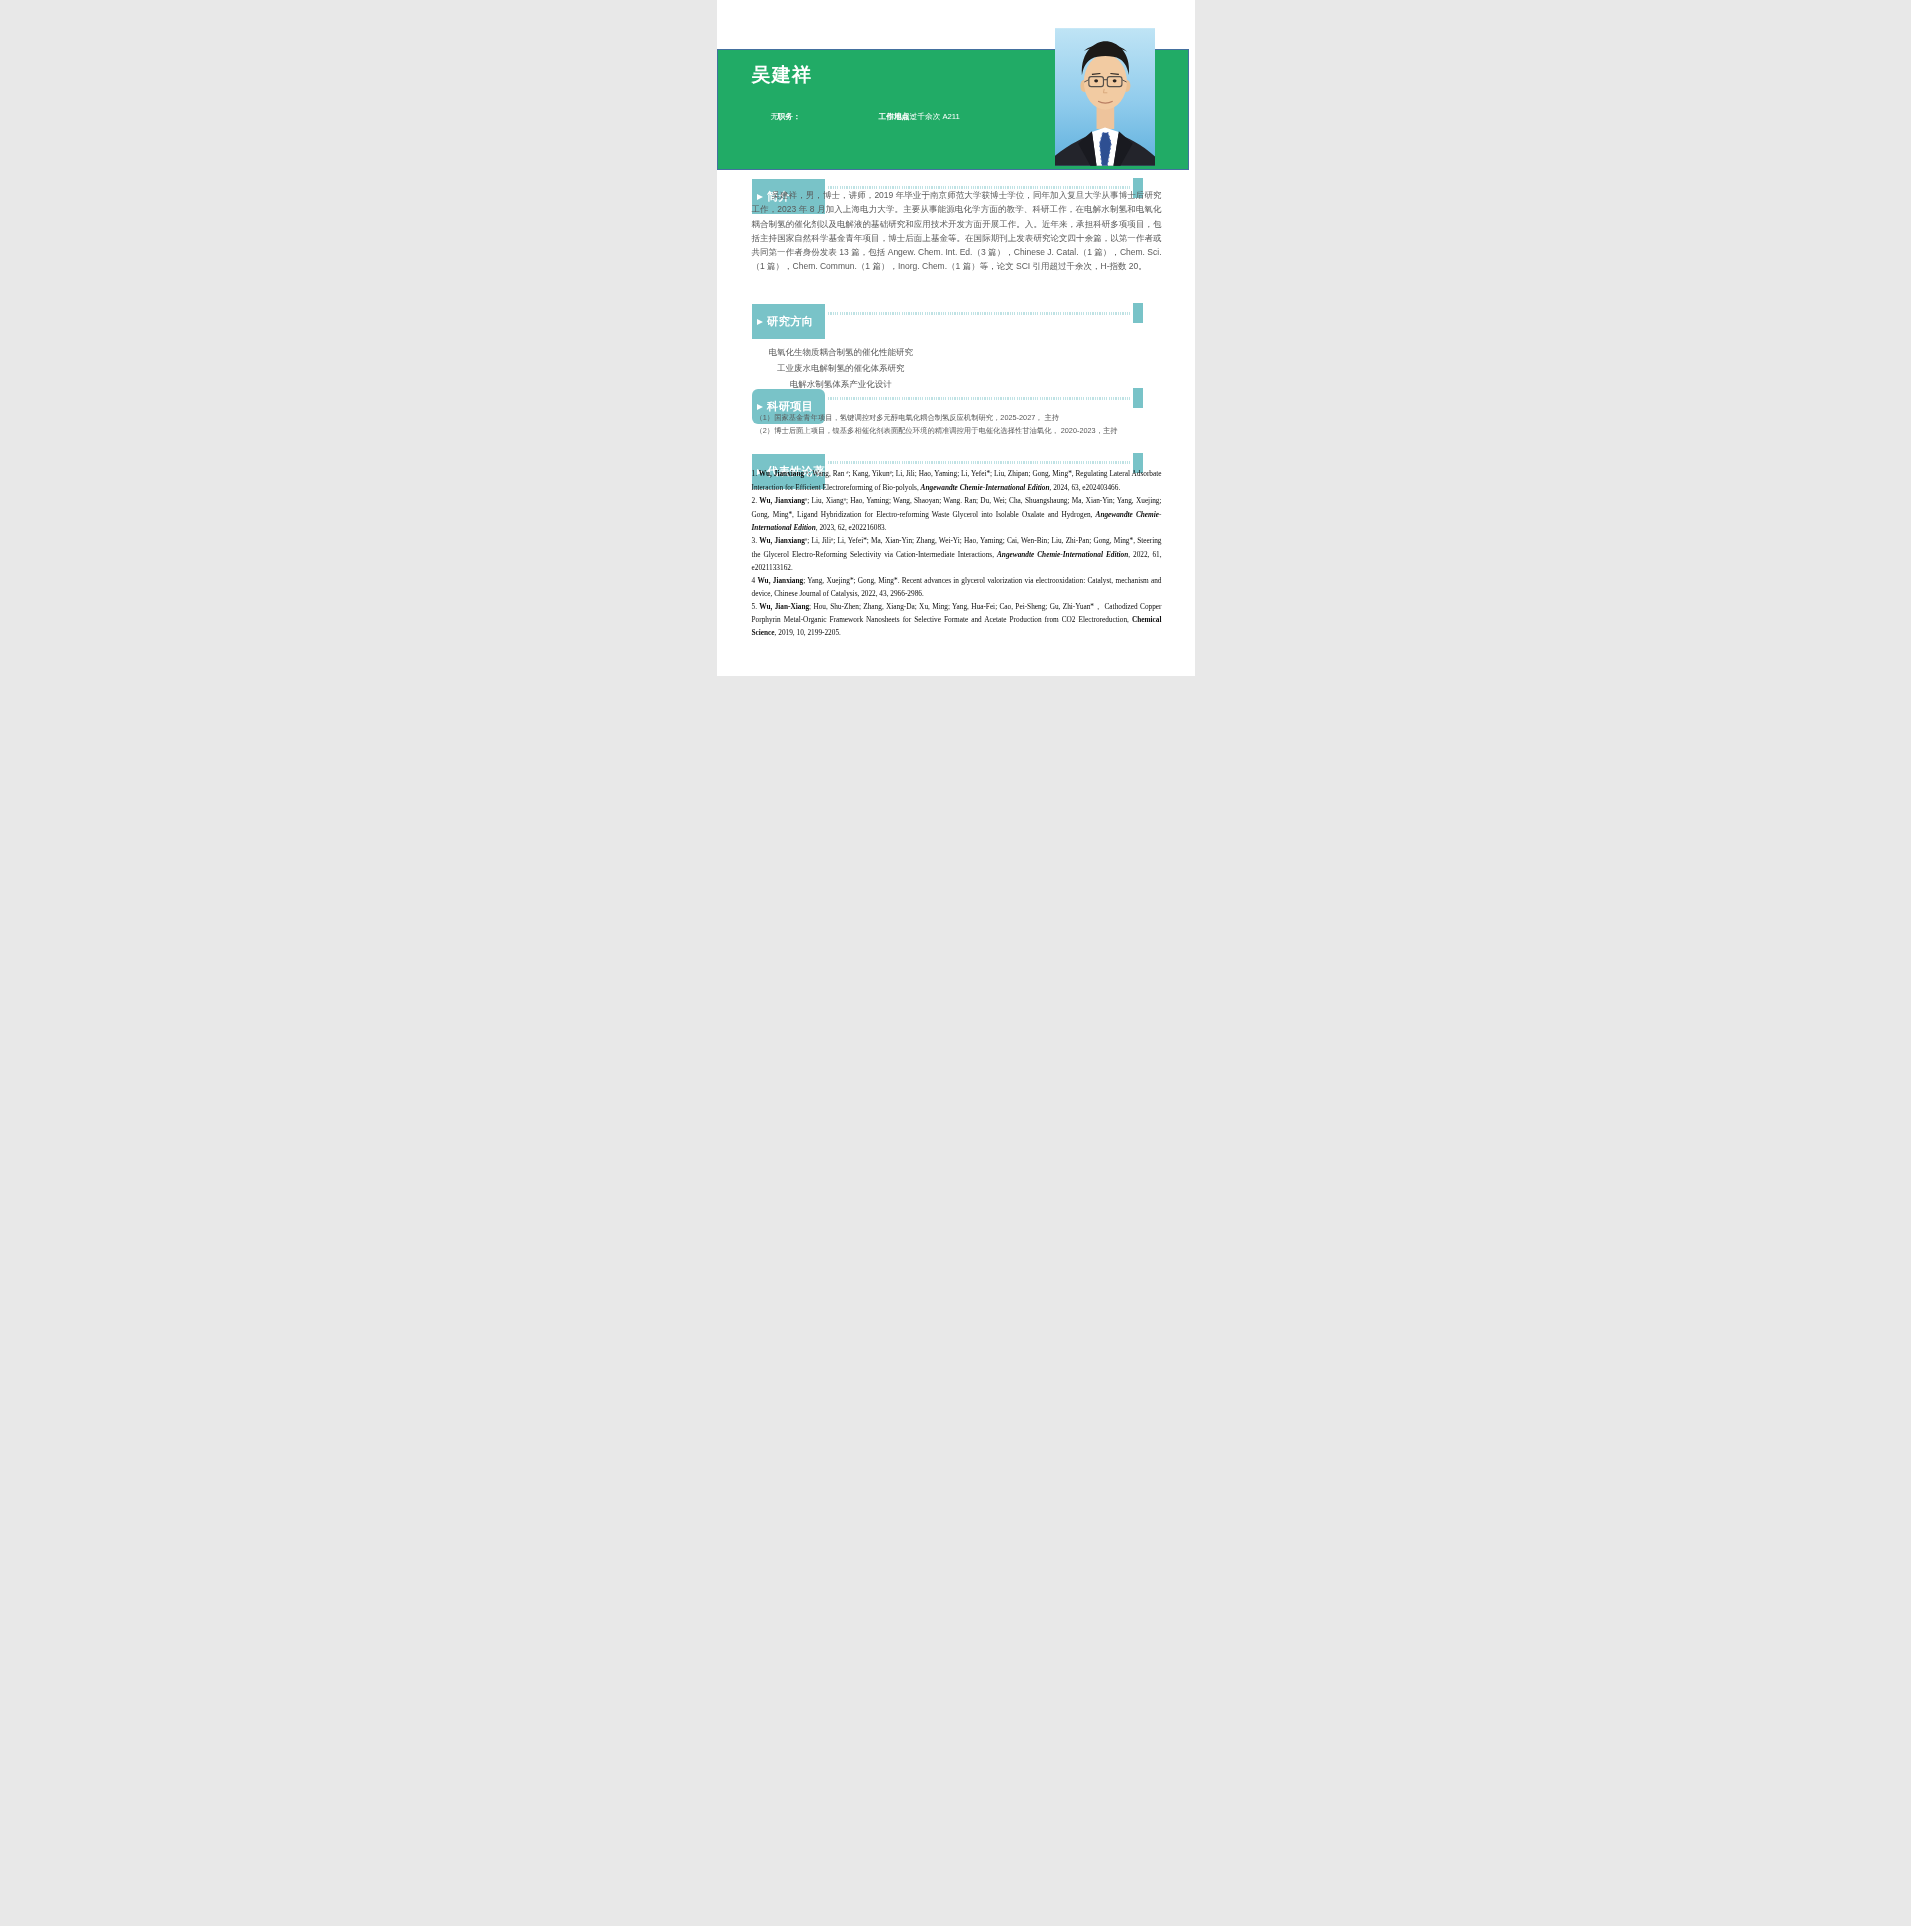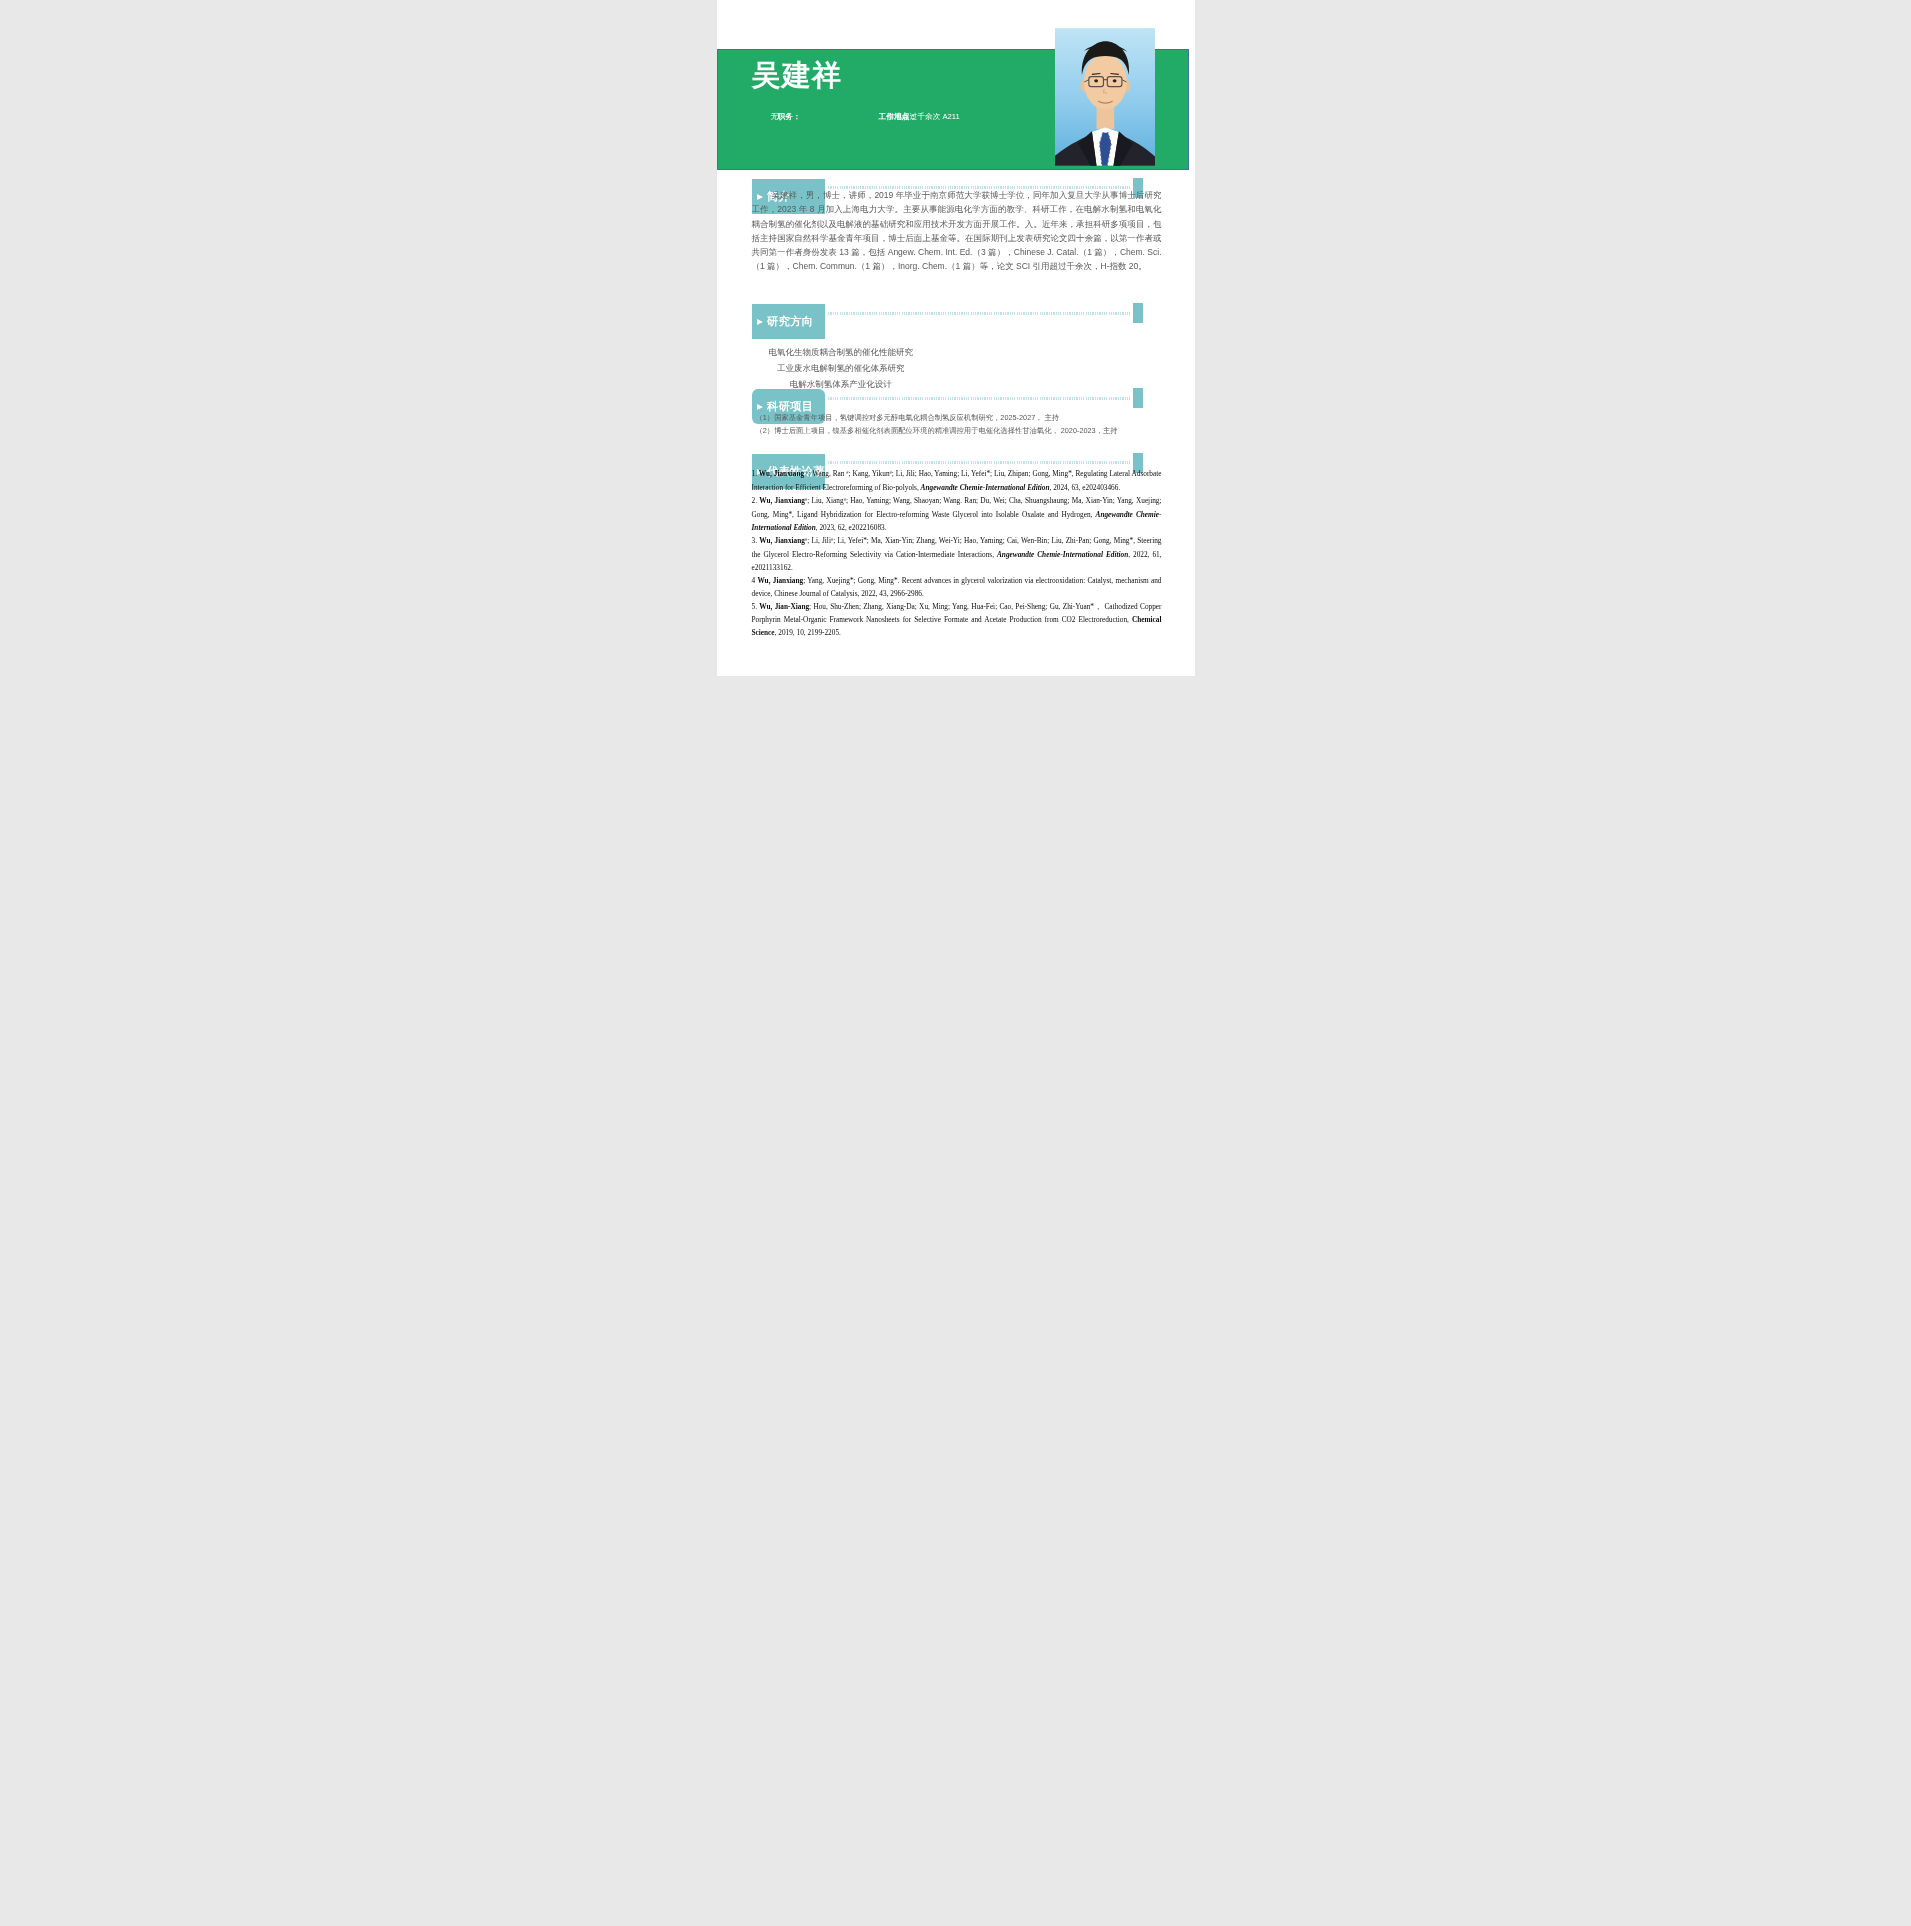--- a/index.html
+++ b/index.html
@@ -8,21 +8,21 @@
     margin:0 auto;overflow:hidden;
     font-family:"Liberation Sans",sans-serif;
   }
   
   .band{
     position:absolute;left:0.8px;top:49px;width:472px;height:121px;
     background:#21ab66;border:0.8px solid #44709f;box-sizing:border-box;
   }
   .name{
     position:absolute;left:35px;top:63px;
-    font-size:29px;font-weight:800;color:#ffffff;line-height:24px;letter-spacing:1.2px;
+    font-size:19px;font-weight:800;color:#ffffff;line-height:24px;letter-spacing:1.2px;
   }
   .hcell{position:absolute;color:#ffffff;font-size:7.7px;line-height:10px;white-space:nowrap;}
   .hlabel{font-weight:700;padding-left:32px;}
   .row1{top:112px;}　.row2{top:128px;}
   .c1l{left:29px;} .c1v{left:54px;} .c2l{left:130px;} .c2v{left:170px;}
   .email{left:172px;}
   
   .photo{position:absolute;left:338px;top:28px;width:100px;height:138px;z-index:5;}
   .photo svg{display:block;width:100%;height:100%;}
   

